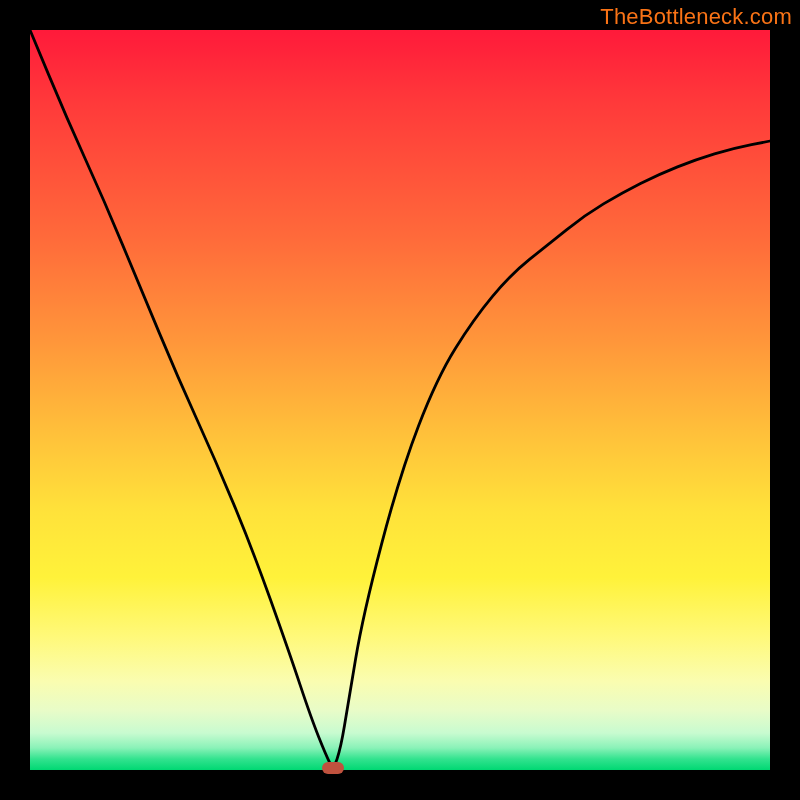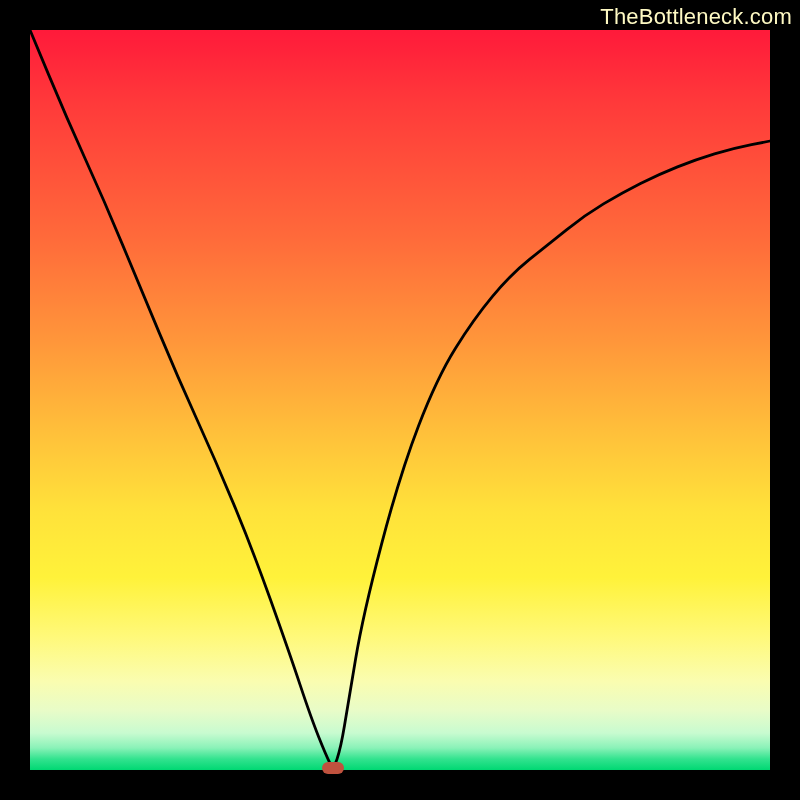--- a/index.html
+++ b/index.html
@@ -38,21 +38,21 @@
       #c8fbd0 95%,
       #8af2b8 97%,
       #33e38f 98.5%,
       #00d873 100%
     );
   }
   .watermark {
     position: absolute;
     top: 4px;
     right: 8px;
-    color: #fef9c3;
+    color: #f97316;
     font-size: 22px;
     font-weight: 500;
     letter-spacing: 0.2px;
     user-select: none;
     text-align: center;
   }
   svg.curve {
     position: absolute;
     left: 0;
     top: 0;

